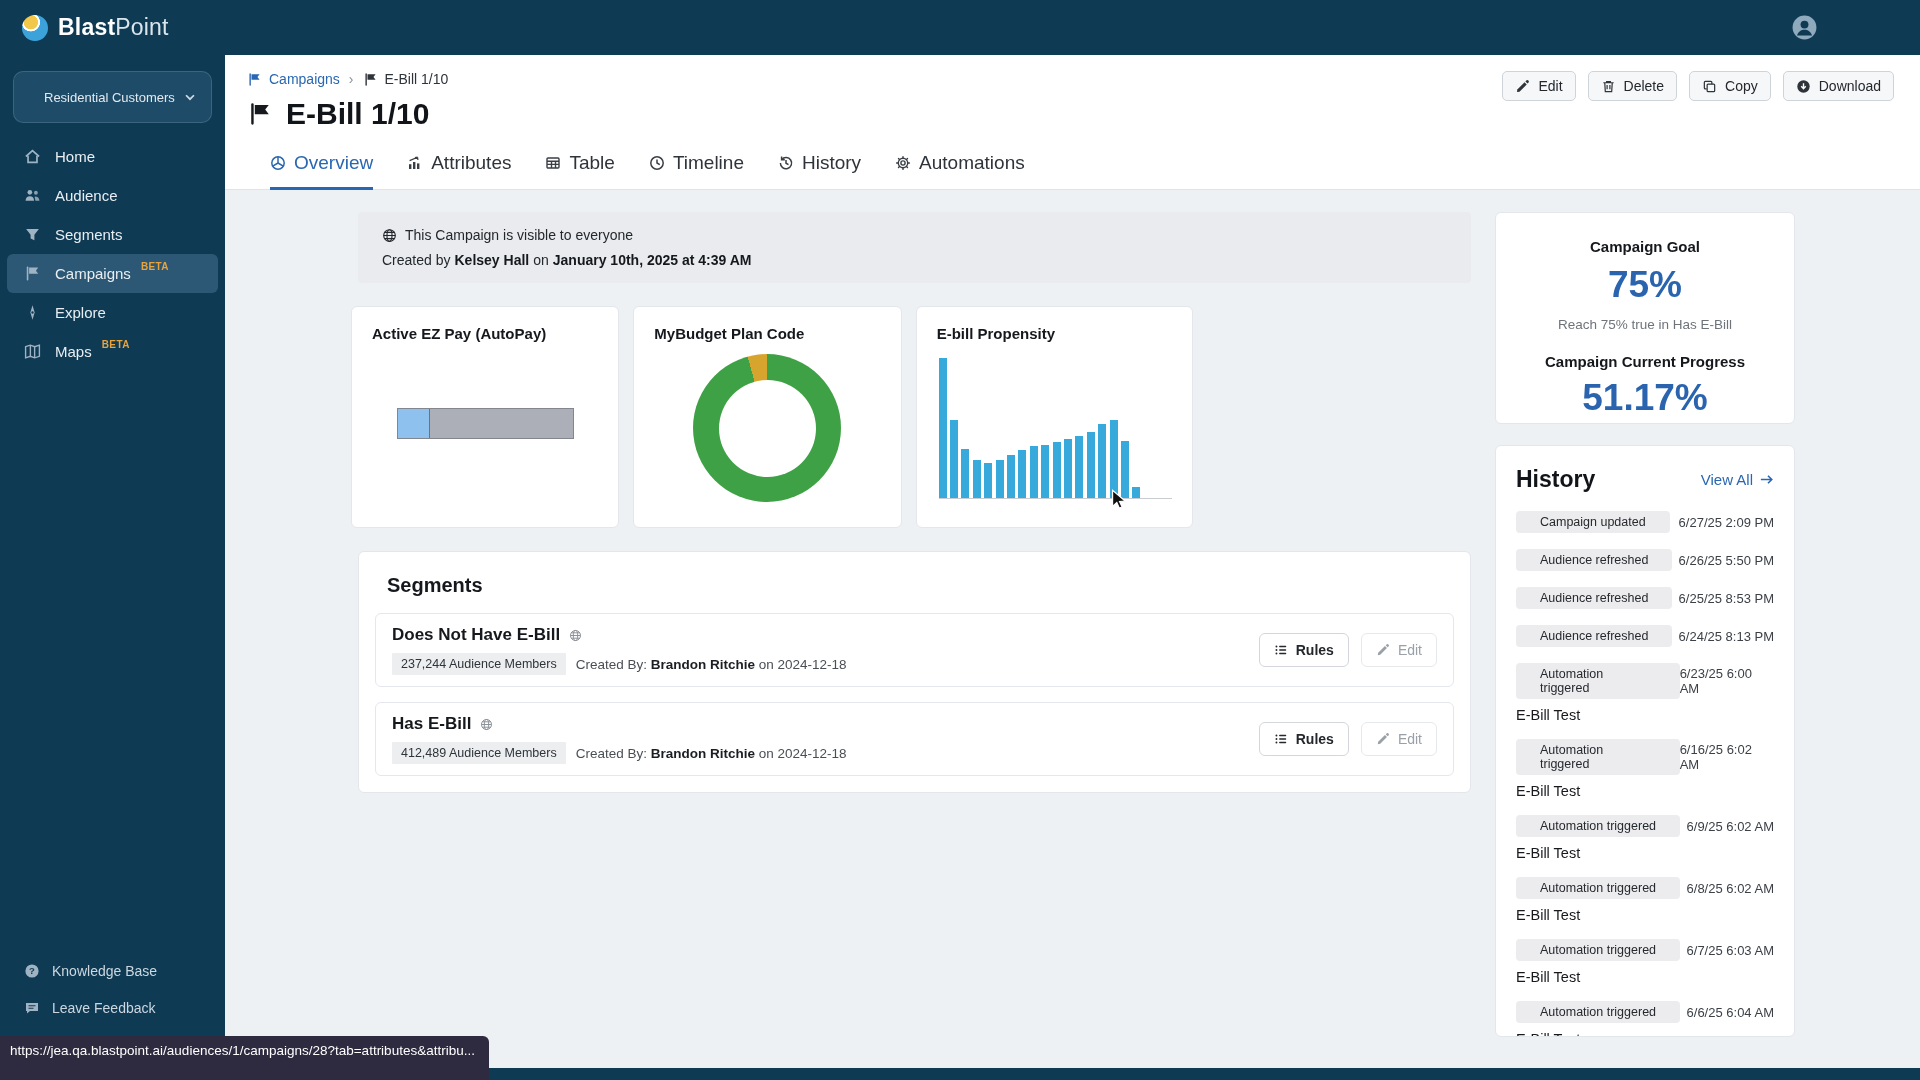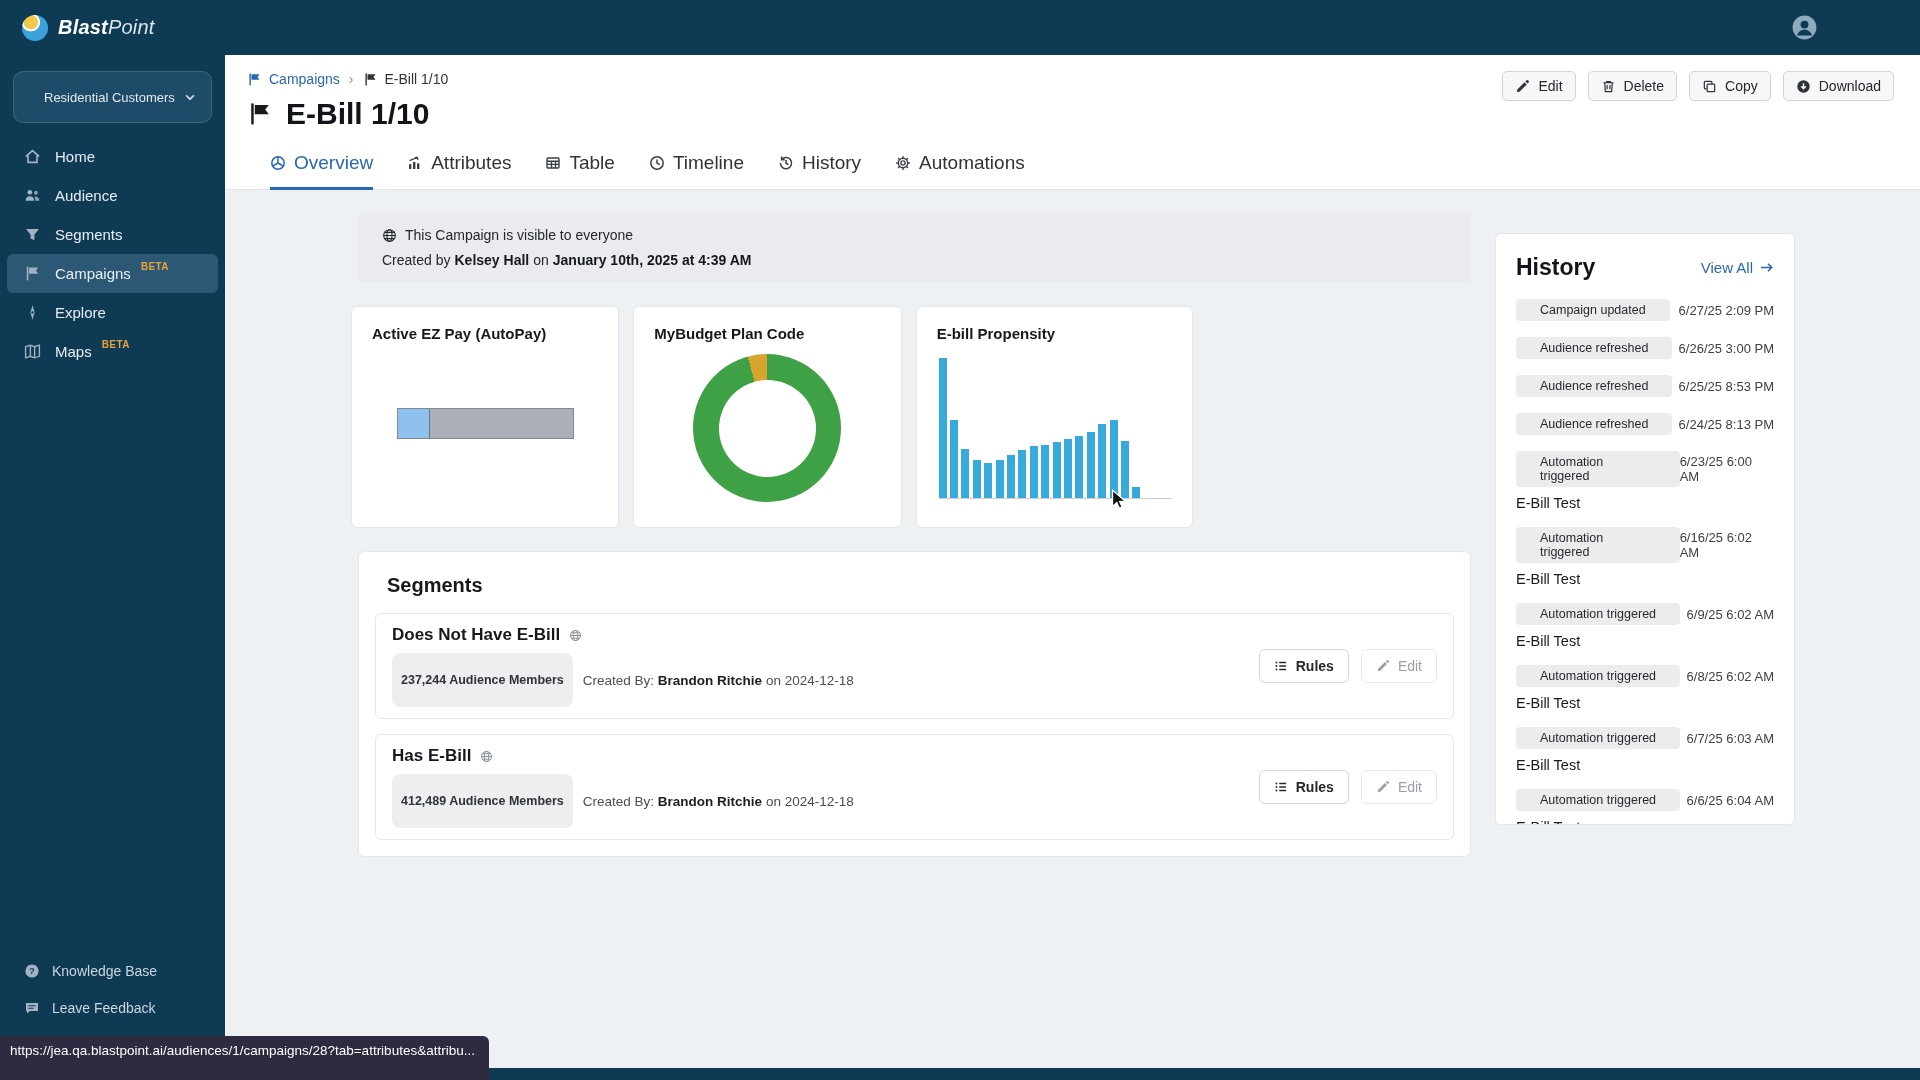--- a/index.html
+++ b/index.html
@@ -14,21 +14,21 @@
   .icon svg { width:100%; height:100%; display:block; }
 
   
   .topbar {
     position:absolute; top:0; left:0; right:0; height:55px;
     background:#0e3a54; display:flex; align-items:center; padding:0 22px; z-index:5;
   }
   .brand { display:flex; align-items:center; gap:10px; }
   .brand-logo { width:26px; height:26px; border-radius:50%;
     background: radial-gradient(circle at 34% 28%, #f2c84b 0 27%, #ffffff 29% 35%, #3ba3da 37% 100%); }
-  .brand-text { font-size:20px; letter-spacing:.2px;font-style:italic; }
+  .brand-text { font-size:23px; letter-spacing:.2px; }
   .brand-text .b1 { color:#ffffff; font-weight:700; }
   .brand-text .b2 { color:#dbe5ec; font-weight:300; }
   .avatar { position:absolute; right:102px; top:14px; width:27px; height:27px; color:#8fa9bd; }
 
   
   .sidebar { position:absolute; top:55px; left:0; bottom:0; width:225px; background:#0e3a54; z-index:4; }
   .workspace {
     margin:16px 13px 0; height:52px; background:#1e4b68;
     border:1px solid rgba(255,255,255,.14); border-radius:10px;
     display:flex; align-items:center; padding:0 14px 0 30px;
@@ -107,21 +107,21 @@
   .segments-card { margin:23px 4px 0 7px; background:#fff; border:1px solid #e3e6ea;
     border-radius:6px; padding:22px 16px 16px; }
   .segments-title { font-size:20px; font-weight:800; color:#15181c; margin:0 0 16px 12px; }
   .segment-row { border:1px solid #e4e7ec; border-radius:6px; padding:11px 16px;
     display:flex; justify-content:space-between; align-items:center; margin-bottom:15px; }
   .segment-row:last-child { margin-bottom:0; }
   .seg-name { display:flex; align-items:center; gap:9px; font-size:17px; font-weight:700; color:#15181c; }
   .seg-name .icon { width:13px; height:13px; color:#8a9097; }
   .seg-meta { margin-top:8px; display:flex; align-items:center; gap:10px;
     font-size:13.5px; color:#4a4f55; }
-  .pill { background:#eceef0; border-radius:8px; padding:20px 9px; font-size:12.5px; color:#2f343a;font-weight:bold; }
+  .pill { background:#eceef0; border-radius:1px; padding:4px 9px; font-size:12.5px; color:#2f343a; }
   .seg-meta b { color:#1b1e22; }
   .seg-btns { display:flex; gap:12px; }
   .rules-btn { display:flex; align-items:center; gap:8px; padding:8px 14px; background:#fff;
     border:1px solid #d3d7dc; border-radius:6px; font-size:14px; font-weight:600; color:#24282d; cursor:pointer; }
   .rules-btn .icon { width:14px; height:14px; color:#24282d; }
   .edit-btn { display:flex; align-items:center; gap:8px; padding:8px 14px; background:#fff;
     border:1px solid #e6e9ec; border-radius:6px; font-size:14px; color:#9aa0a7; cursor:pointer; }
   .edit-btn .icon { width:14px; height:14px; color:#9aa0a7; }
 
   .goal-card { height:212px; background:#fff; border:1px solid #e3e6ea; border-radius:6px;
@@ -536,20 +536,27 @@
                   <span>Edit</span>
                 </button>
               </div>
             </div>
           </div>
       </div>
 
     </div>
 
     <div class="col-right">
+      <div class="goal-card">
+        <div class="goal-title">Campaign Goal</div>
+        <div class="goal-value" style="color: rgb(42, 100, 174);">75%</div>
+        <div class="goal-sub">Reach 75% true in Has E-Bill</div>
+        <div class="progress-title">Campaign Current Progress</div>
+        <div class="progress-value" style="color: rgb(42, 100, 174);">51.17%</div>
+      </div>
 
       <div class="history-card">
         <div class="h-head">
           <div class="h-title">History</div>
           <div class="view-all">
             <span>View All</span>
             <span class="icon">
                 <svg viewBox="0 0 16 16" fill="none" stroke="currentColor" stroke-width="1.7">
                   <path d="M2 8H13.2M9.6 4 13.6 8 9.6 12"></path>
                 </svg>
@@ -559,21 +566,21 @@
         <div>
             <div class="h-entry">
               <div class="h-row">
                 <span class="h-badge">Campaign updated</span>
                 <span class="h-time">6/27/25 2:09 PM</span>
               </div>
             </div>
             <div class="h-entry">
               <div class="h-row">
                 <span class="h-badge">Audience refreshed</span>
-                <span class="h-time">6/26/25 3:00 PM</span>
+                <span class="h-time">6/26/25 5:50 PM</span>
               </div>
             </div>
             <div class="h-entry">
               <div class="h-row">
                 <span class="h-badge">Audience refreshed</span>
                 <span class="h-time">6/25/25 8:53 PM</span>
               </div>
             </div>
             <div class="h-entry">
               <div class="h-row">

